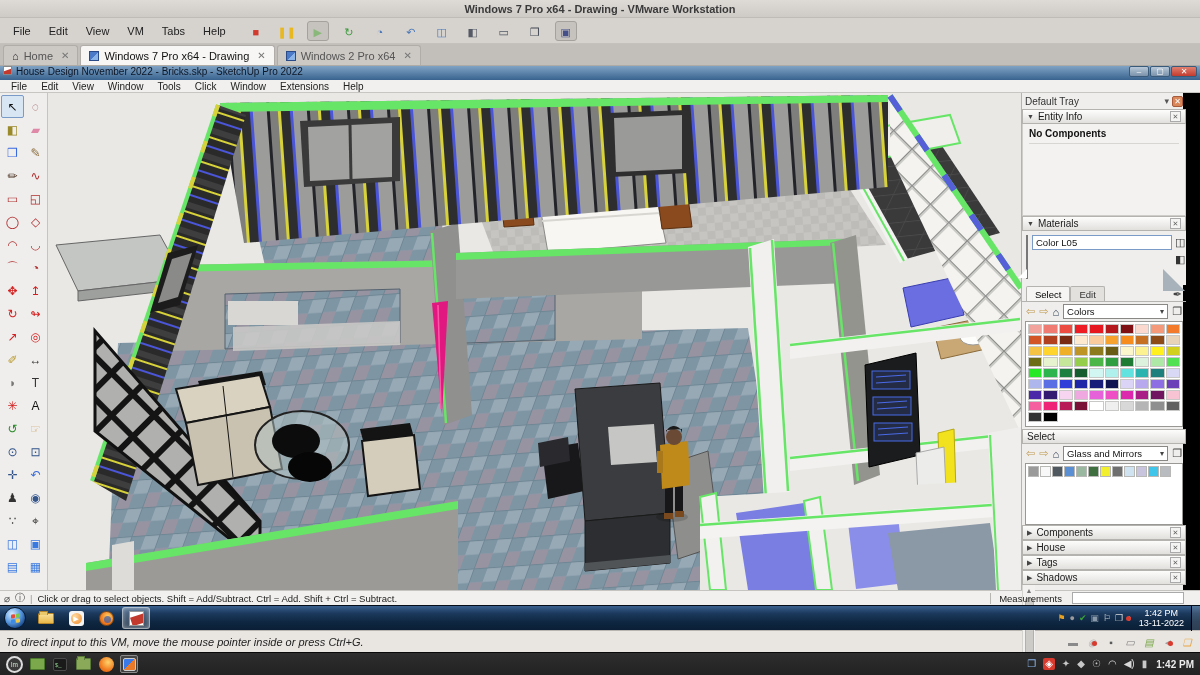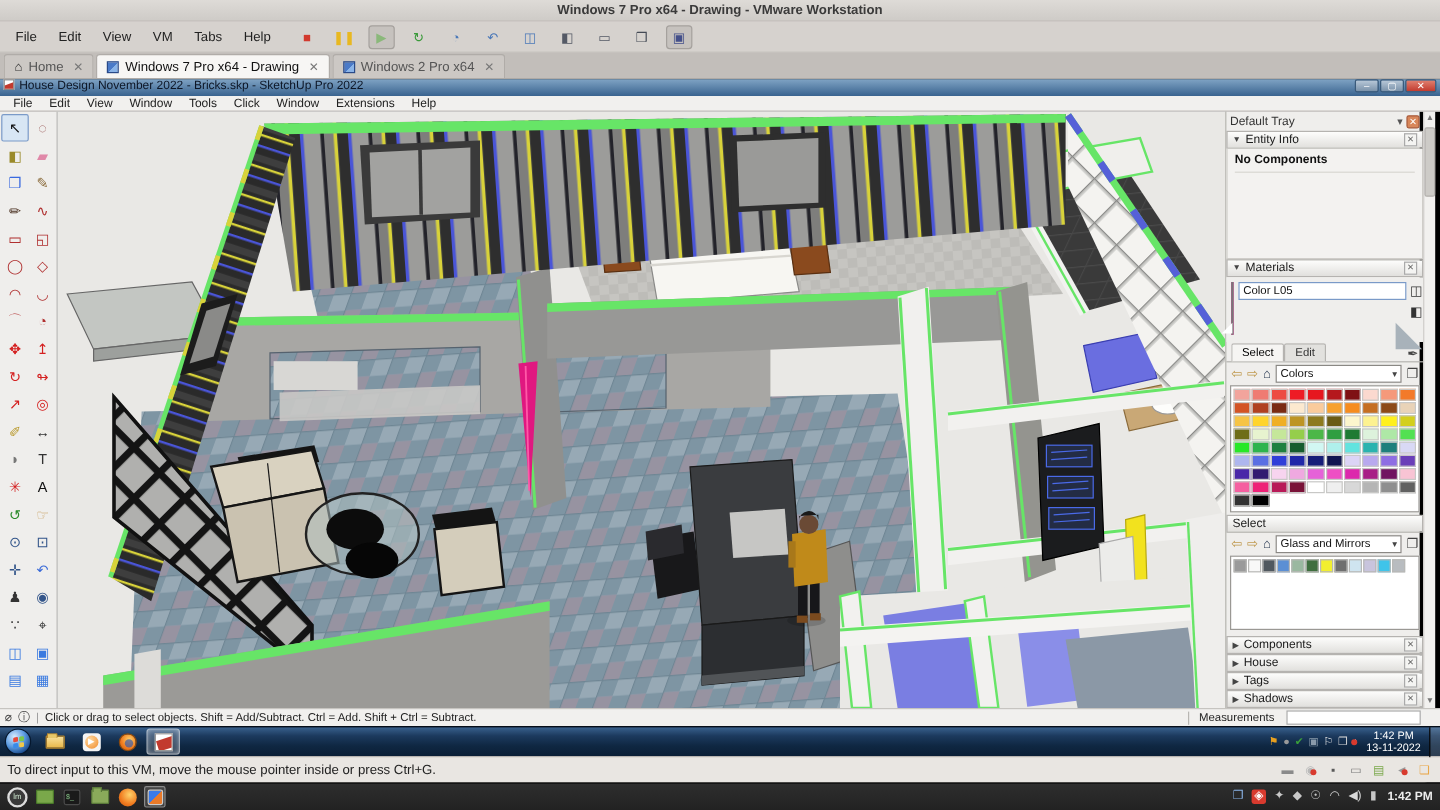--- a/index.html
+++ b/index.html
@@ -37,21 +37,21 @@
   .su-main{display:flex;height:497px;}
 
   .su-toolbar{width:48px;background:#efeeec;border-right:1px solid #c6c4c0;display:flex;flex-wrap:wrap;align-content:flex-start;padding:2px 0 0 1px;}
   .tool{width:23px;height:23px;display:flex;align-items:center;justify-content:center;font-size:12px;border:1px solid transparent;}
   .tool.active{background:#d8e6f4;border-color:#7a9ac8;border-radius:2px;}
 
   .su-viewport{position:relative;width:973px;height:497px;background:#e9e8e5;overflow:hidden;}
   .su-viewport svg{position:absolute;left:0;top:0;}
 
   
-  .su-tray{width:162px;background:#efeeec;border-left:1px solid #b5b3af;display:flex;font-size:10px;}
+  .su-tray{width:162px;background:#efeeec;border-left:1px solid #b5b3af;display:flex;font-size:10px;flex-direction:column;}
   .tray-main{width:164px;display:flex;flex-direction:column;}
   .tray-head{height:16px;display:flex;align-items:center;padding:0 3px;color:#333;}
   .tray-head .pin{margin-left:auto;color:#555;font-size:9px;}
   .tray-head .tclose{width:11px;height:11px;background:#d8875a;border:1px solid #a85a3a;color:#fff;font-size:8px;line-height:10px;text-align:center;margin-left:3px;border-radius:2px;}
   .sec{height:15px;display:flex;align-items:center;background:linear-gradient(#fdfdfc,#e1e0dd);border:1px solid #b5b3b0;padding:0 4px;gap:4px;color:#1a1a1a;}
   .sec .car{font-size:7px;color:#444;}
   .sec .xbox{margin-left:auto;width:11px;height:11px;border:1px solid #aaa;background:#f4f4f2;color:#666;font-size:7px;line-height:10px;text-align:center;}
   .ei-body{height:92px;background:#f3f2f0;border:1px solid #cfcdc9;border-top:none;padding:4px 6px;}
   .ei-body .nosel{font-weight:bold;font-size:10px;color:#111;border-bottom:1px solid #d8d6d2;padding-bottom:4px;}
   .mat-body{height:54px;display:flex;padding:4px;gap:4px;background:#efeeec;}
@@ -102,21 +102,21 @@
   .i-ff{width:15px;height:15px;border-radius:50%;background:radial-gradient(circle at 60% 35%,#ffd26a,#f07a1e 60%,#c85a10);border:1px solid #8a4a10;position:relative;}
   .i-ff::after{content:"";position:absolute;left:4px;top:4px;width:7px;height:7px;border-radius:50%;background:#3a5aa8;opacity:.7;}
   .i-sk{width:15px;height:15px;background:#fff;border:1px solid #999;position:relative;overflow:hidden;}
   .i-sk::after{content:"";position:absolute;left:1px;top:3px;width:16px;height:9px;background:#c23a2e;transform:rotate(-18deg);}
   .win-tray{margin-left:auto;display:flex;align-items:center;gap:4px;}
   .wt{position:relative;font-size:9px;line-height:10px;}
   .win-clock{color:#fff;font-size:9px;text-align:center;line-height:10.5px;padding:0 7px;}
   .show-desk{width:9px;height:25px;border-left:1px solid #000;background:rgba(255,255,255,.14);}
 
   
-  .vmw-status{height:22px;background:#e9e6e2;border-top:1px solid #b8b4b0;display:flex;align-items:center;font-size:11px;color:#222;padding:0 6px;}
+  .vmw-status{height:22px;background:#e9e6e2;border-top:1px solid #b8b4b0;display:flex;align-items:center;font-size:11px;color:#222;padding:0 6px;font-style:italic;}
   .vm-devs{margin-left:auto;display:flex;gap:5px;align-items:center;}
   .vm-devs .vmw-ti{width:14px;height:14px;line-height:14px;font-size:10px;}
 
   
   .lx-bar{position:absolute;left:0;bottom:0;width:1200px;height:23px;background:linear-gradient(#2e2e2e,#222);border-top:1px solid #0a0a0a;display:flex;align-items:center;padding:0 6px;gap:5px;}
   .lx-menu{width:17px;height:17px;border-radius:50%;border:2px solid #dcdcdc;background:#3a3a3a;color:#cfe8cf;font-size:6.5px;display:flex;align-items:center;justify-content:center;}
   .lx-app{width:18px;height:18px;display:flex;align-items:center;justify-content:center;border-radius:2px;}
   .la-desk{width:15px;height:12px;background:#7aa84a;border:1px solid #4a7a2a;border-radius:1px;}
   .la-term{width:14px;height:13px;background:#1a1a1a;border:1px solid #4a4a4a;border-radius:2px;color:#8ac98a;font-size:6px;line-height:12px;padding-left:1px;}
   .la-files{width:15px;height:12px;background:#8aaa5a;border:1px solid #5a7a3a;border-radius:1px;position:relative;}

